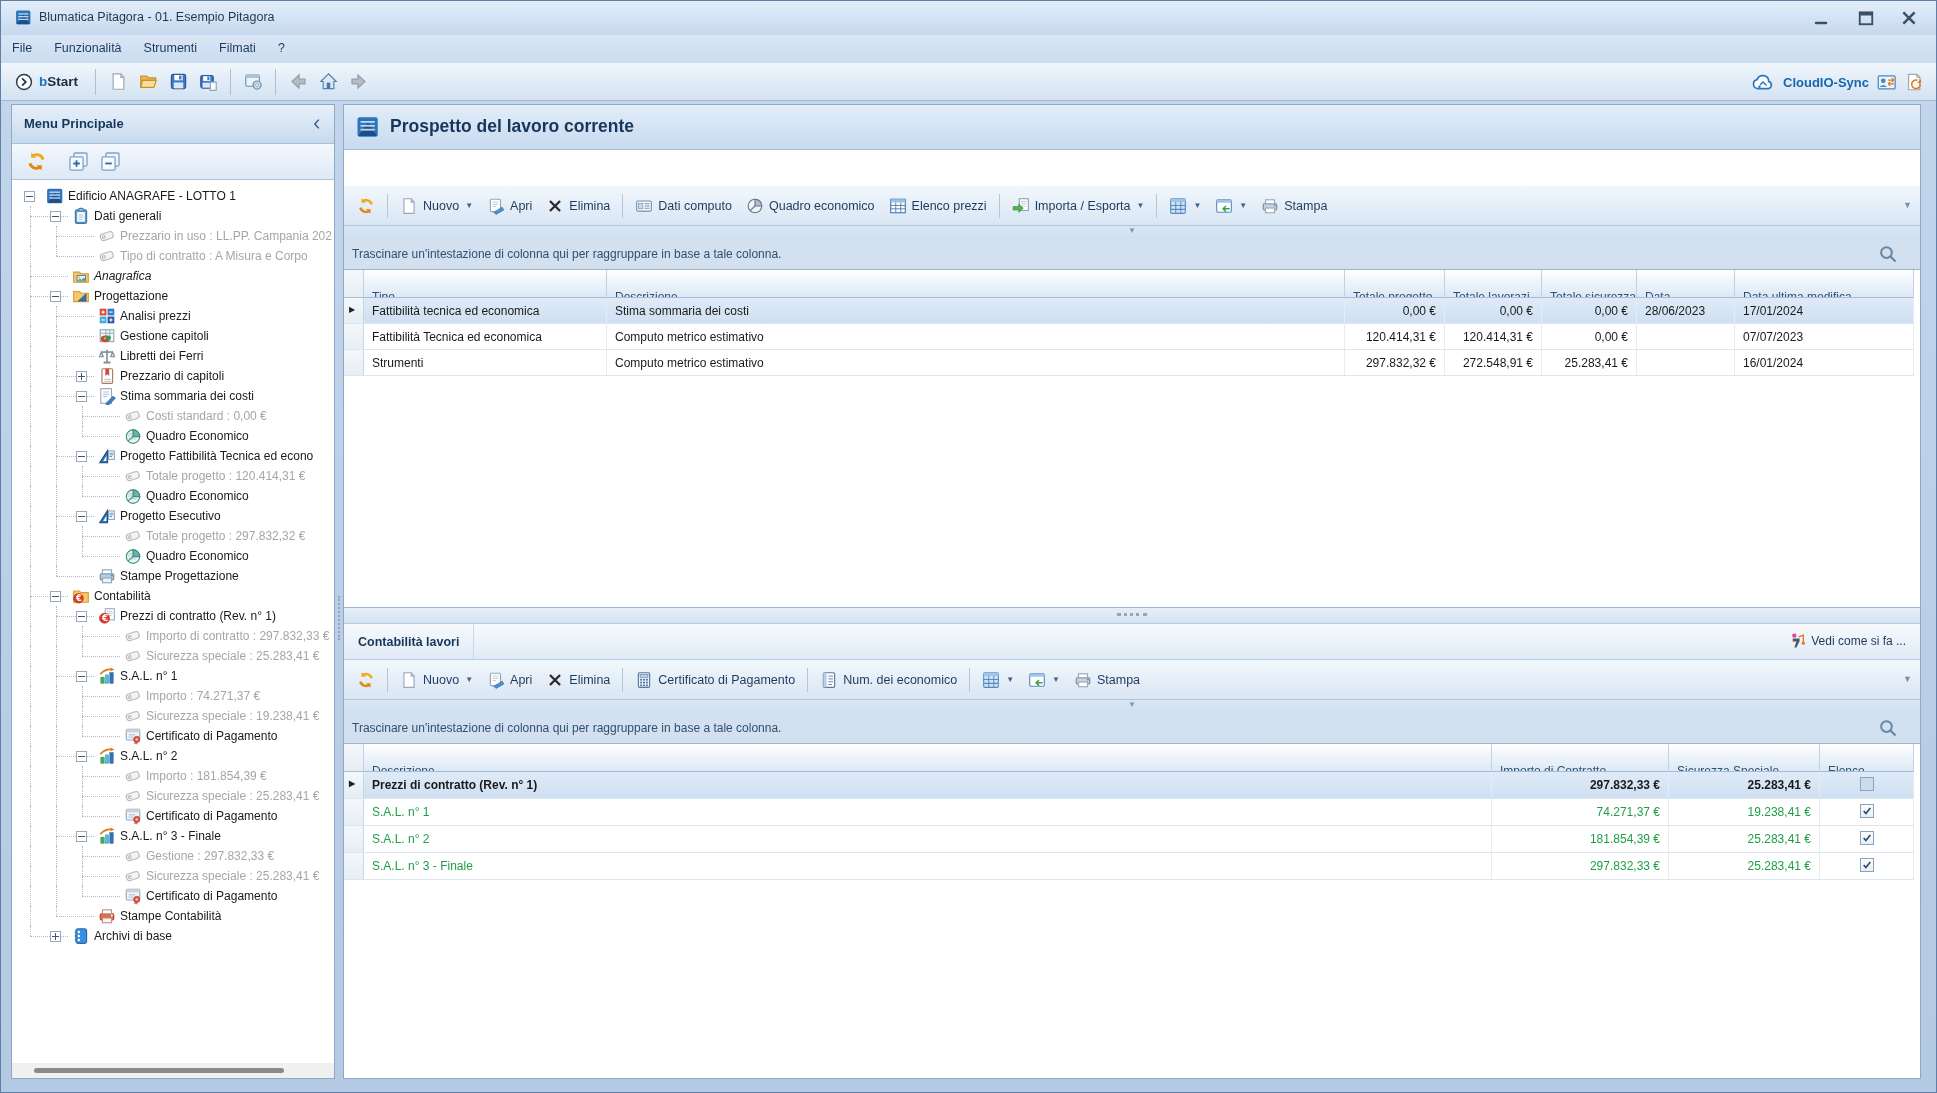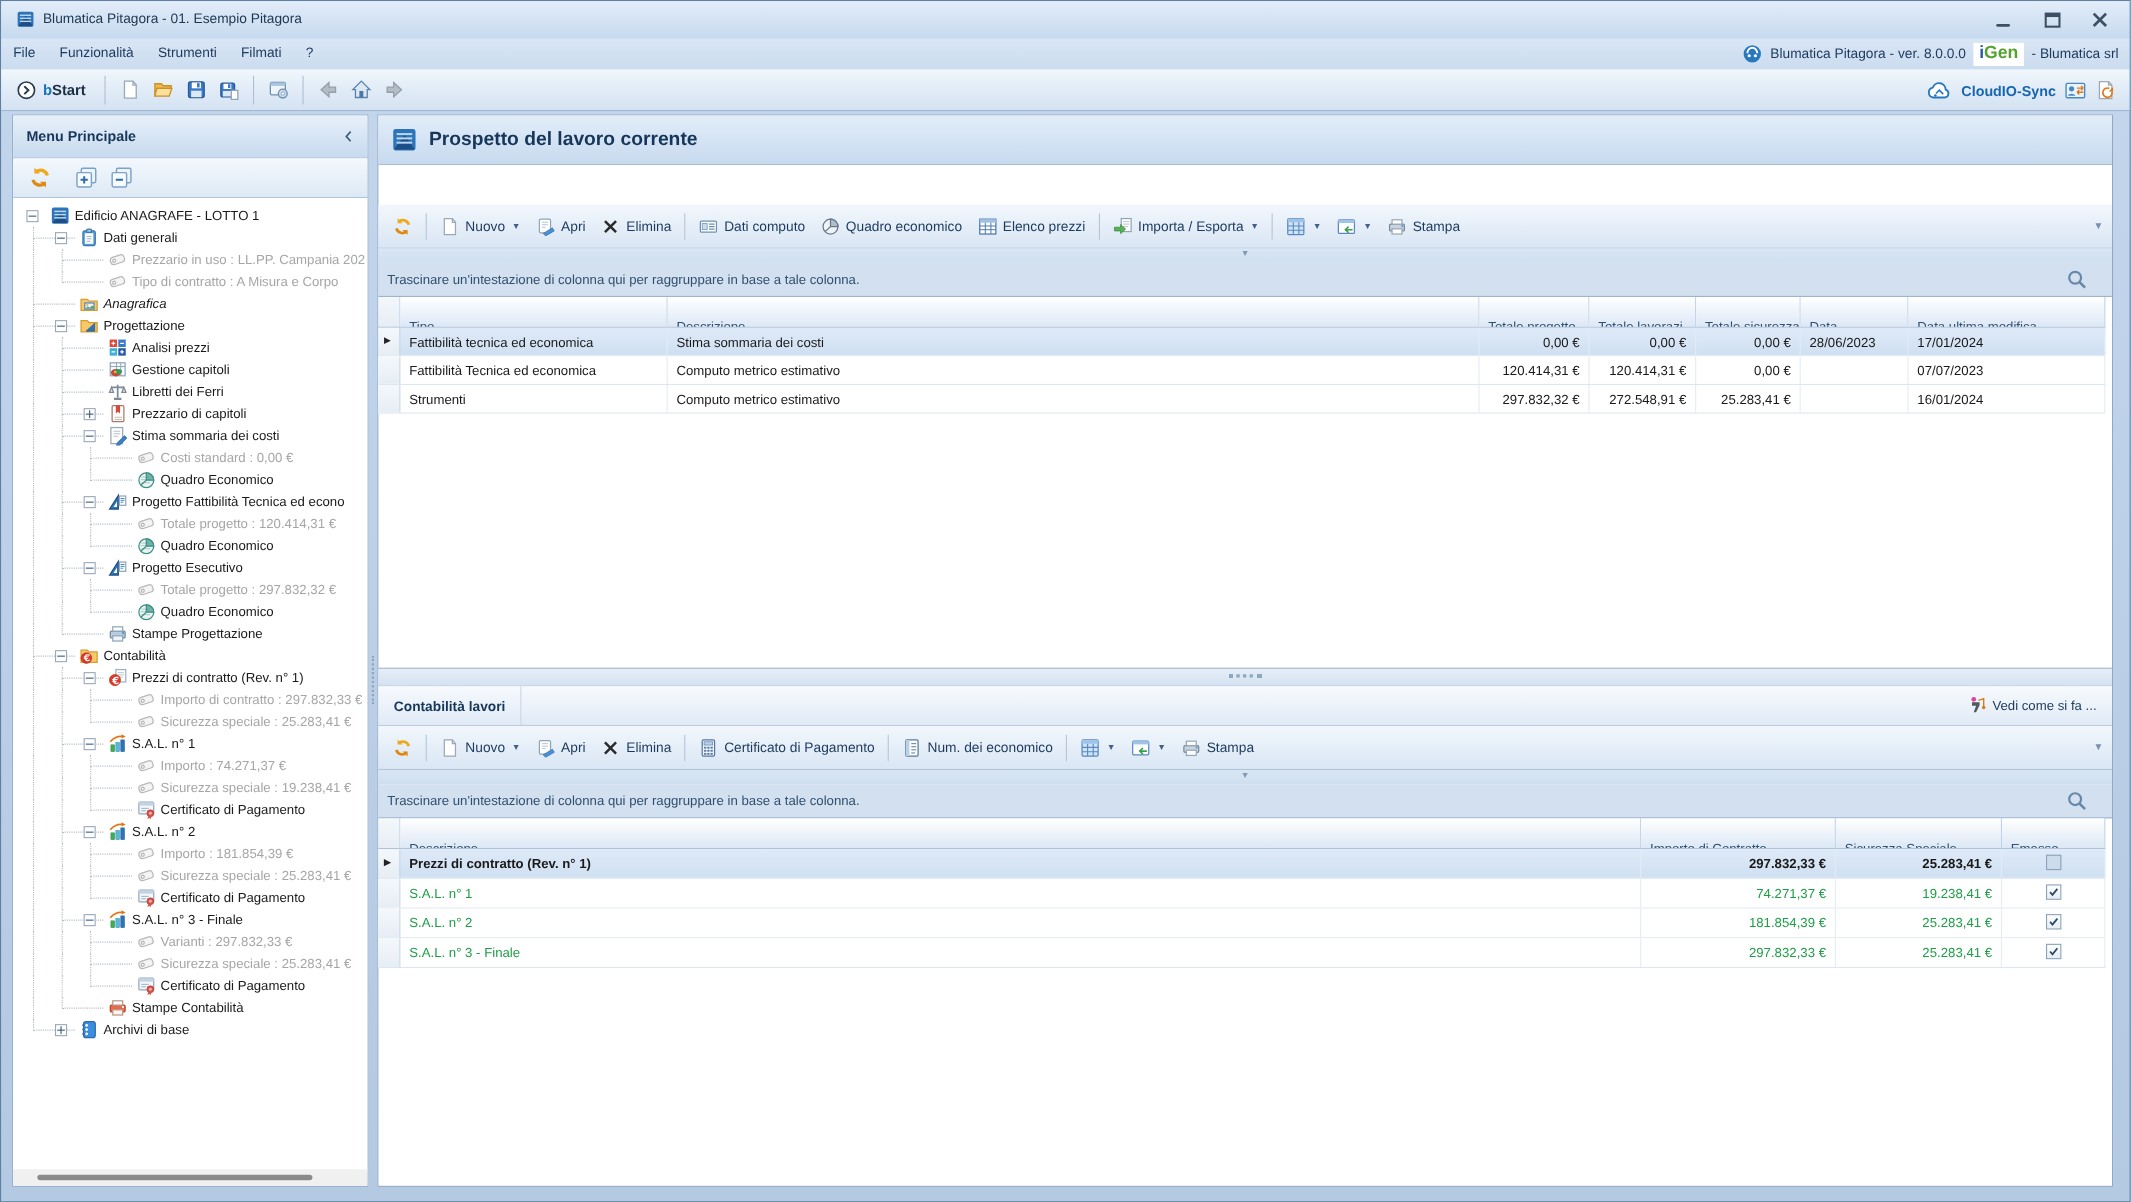--- a/index.html
+++ b/index.html
@@ -122,33 +122,20 @@
     </span>
   <span class="winbtn icon" id="btn-close">
       <svg viewBox="0 0 16 16">
         <path d="M3.5 3.5l9 9M12.5 3.5l-9 9" stroke="#3c4f63" stroke-width="2"></path>
       </svg>
     </span>
 </div>
 
 <div id="menubar">
   <span id="menu-items"><span class="menu-item">File</span><span class="menu-item">Funzionalità</span><span class="menu-item">Strumenti</span><span class="menu-item">Filmati</span><span class="menu-item">?</span></span>
-  <span id="menu-right">
-    <span class="icon" id="blu-logo-icon" style="width:18px;height:18px;">
-        <svg viewBox="0 0 16 16">
-          <circle cx="8" cy="8" r="7" fill="#2878c0"></circle>
-          <path d="M4 7.5a4 4.5 0 0 1 8 0" fill="none" stroke="#fff" stroke-width="1.5"></path>
-          <circle cx="5.5" cy="9.5" r="1.3" fill="#fff"></circle>
-          <circle cx="10.5" cy="9.5" r="1.3" fill="#fff"></circle>
-        </svg>
-      </span>
-    <span class="ver">Blumatica Pitagora - ver. 8.0.0.0</span>
-    <span id="logo-box"><span class="li">i</span><span class="lg">Gen</span></span>
-    <span class="comp">- Blumatica srl</span>
-  </span>
 </div>
 
 <div id="appbar">
   <div id="bstart">
     <span class="icon" id="bstart-icon" style="width:18px;height:18px;">
         <svg viewBox="0 0 16 16">
           <circle cx="8" cy="8" r="6.6" fill="#fff" stroke="#2a3a4c" stroke-width="1.3"></circle>
           <path d="M6.3 4.8L9.6 8l-3.3 3.2" fill="none" stroke="#2a3a4c" stroke-width="1.6"></path>
         </svg>
       </span>
@@ -784,21 +771,21 @@
         <div class="vline" style="left: 69.5px; top: 0px; height: 20px;"></div>
         <div class="hline" style="left: 69.5px; width: 38.5px;"></div>
         <span class="nicon icon" style="left: 112px;">
           <svg viewBox="0 0 16 16">
             <g transform="rotate(-18 8 8)">
               <rect x="2" y="5" width="11.5" height="6" rx="2.5" fill="#f4f4f4" stroke="#b8b8b8"></rect>
               <circle cx="5" cy="8" r="1.2" fill="#fff" stroke="#b8b8b8"></circle>
             </g>
           </svg>
         </span>
-        <span class="lbl gray" style="left: 134px;">Varianti : 297.832,33 €</span>
+        <span class="lbl gray" style="left: 134px;">Gestione : 297.832,33 €</span>
       </div>
       <div class="tree-row" style="top: 686px;">
         <div class="vline" style="left: 17.5px; top: 0px; height: 20px;"></div>
         <div class="vline" style="left: 43.5px; top: 0px; height: 20px;"></div>
         <div class="vline" style="left: 69.5px; top: 0px; height: 20px;"></div>
         <div class="hline" style="left: 69.5px; width: 38.5px;"></div>
         <span class="nicon icon" style="left: 112px;">
           <svg viewBox="0 0 16 16">
             <g transform="rotate(-18 8 8)">
               <rect x="2" y="5" width="11.5" height="6" rx="2.5" fill="#f4f4f4" stroke="#b8b8b8"></rect>
@@ -1183,21 +1170,21 @@
       <div class="g-cell num" style="width: 97px;">272.548,91 €</div>
       <div class="g-cell num" style="width: 95px;">25.283,41 €</div>
       <div class="g-cell txt" style="width: 98px;"></div>
       <div class="g-cell txt" style="width: 179px;">16/01/2024</div>
     </div>
     <div class="gridhead" style="top: 639px; position: absolute;">
       <div class="gh-cell" style="width: 20px; background: linear-gradient(rgb(244, 248, 251), rgb(230, 237, 244));"></div>
       <div class="gh-cell" style="width: 1128px;">Descrizione</div>
       <div class="gh-cell" style="width: 177px;">Importo di Contratto</div>
       <div class="gh-cell" style="width: 151px;">Sicurezza Speciale</div>
-      <div class="gh-cell" style="width: 94px;">Emesso</div>
+      <div class="gh-cell" style="width: 94px;">Elenco</div>
     </div>
     <div class="grow selected bold" style="top: 667px; height: 27px; width: 1570px;">
       <div class="g-cell g-ind" style="width: 20px;">
         <span class="arr">▶</span>
       </div>
       <div class="g-cell txt" style="width: 1128px;">Prezzi di contratto (Rev. n° 1)</div>
       <div class="g-cell num" style="width: 177px;">297.832,33 €</div>
       <div class="g-cell num" style="width: 151px;">25.283,41 €</div>
       <div class="g-cell" style="width: 94px; padding-top: 0px;">
         <div class="checkbox un"></div>

